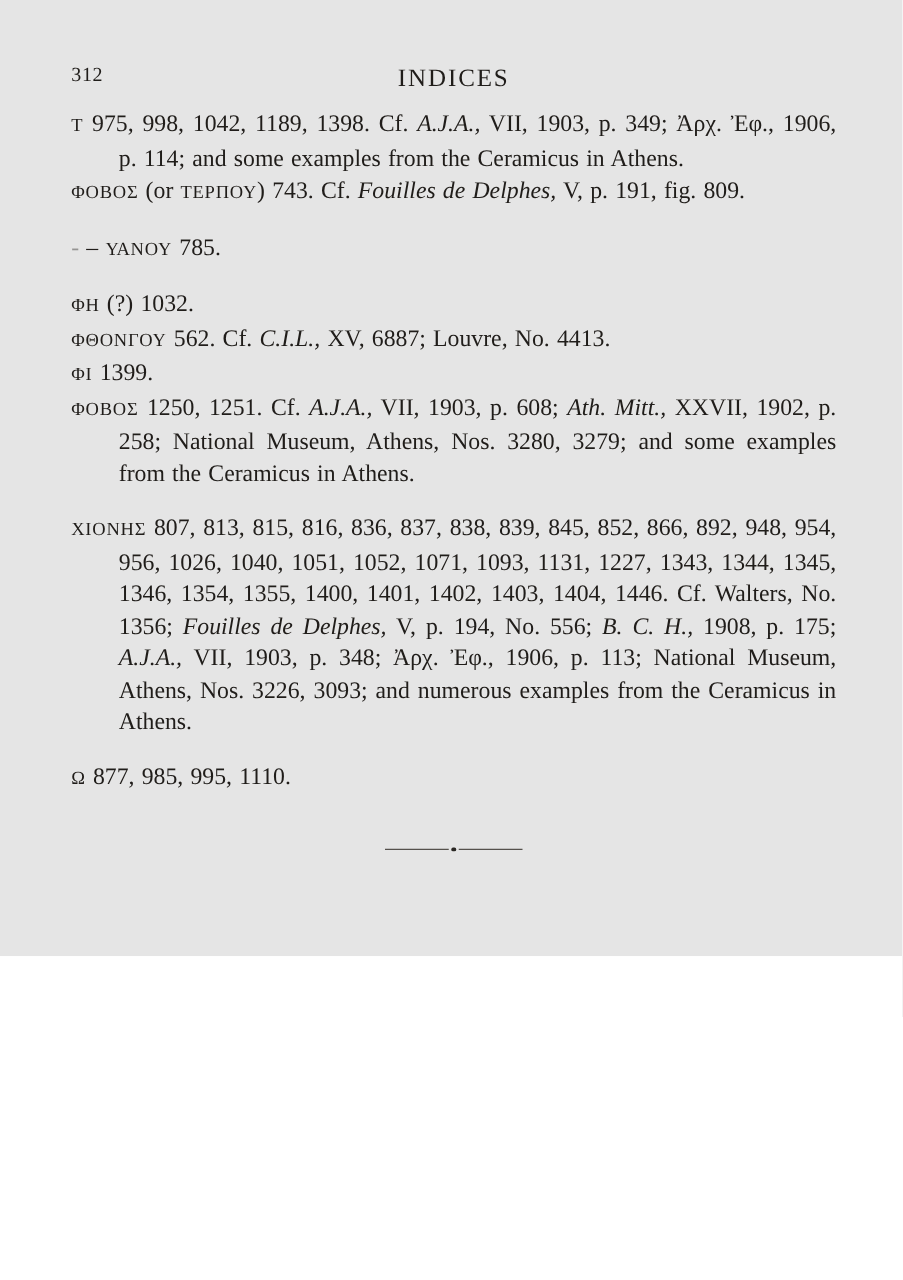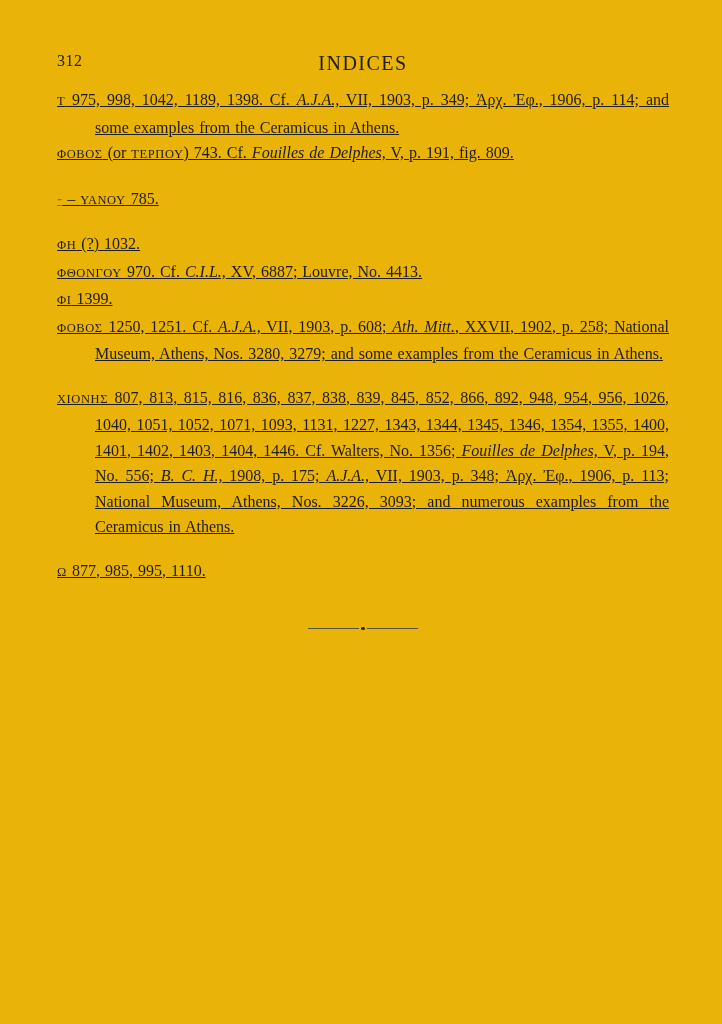--- a/index.html
+++ b/index.html
@@ -3,22 +3,22 @@
 <meta charset="utf-8">
 <style>
   html, body {
     margin: 0;
     padding: 0;
     background: #ffffff;
   }
   .page {
     position: relative;
     width: 722px;
-    height: 1024px;
-    background: #eab308;
+    height: 765px;
+    background: #e5e5e5;
     font-family: "Liberation Serif", "DejaVu Serif", serif;
     color: #201d1a;
     overflow: hidden;
   }
   .content {
     position: absolute;
     left: 57px;
     top: 52px;
     width: 612px;
   }
@@ -38,27 +38,26 @@
     position: absolute;
     left: 0;
     right: 0;
     top: 0;
     text-align: center;
     font-size: 20px;
     letter-spacing: 1.5px;
   }
   .entry {
     margin: 0;
-    font-size: 16px;
+    font-size: 19px;
     line-height: 25.5px;
     text-align: justify;
     padding-left: 38px;
     text-indent: -38px;
     word-spacing: 1px;
-    text-decoration: underline;
   }
   .entry.gap {
     margin-top: 18px;
   }
   .seg-head {
     font-size: 0.78em;
     letter-spacing: 0.6px;
   }
   .seg-italic {
     font-style: italic;
@@ -96,21 +95,21 @@
 
     <div class="page-head">
       <span class="page-number">312</span>
       <span class="running-title">INDICES</span>
     </div>
 
     <p class="entry"><span class="seg-head">Τ</span><span class="seg-plain"> 975, 998, 1042, 1189, 1398.  Cf. </span><span class="seg-italic">A.J.A.,</span><span class="seg-plain"> VII, 1903, p. 349; Ἀρχ. Ἐφ., 1906, p. 114; and some examples from the Ceramicus in Athens.</span></p>
     <p class="entry"><span class="seg-head">ΦΟΒΟΣ</span><span class="seg-plain"> (or </span><span class="seg-head">ΤΕΡΠΟΥ</span><span class="seg-plain">) 743.  Cf. </span><span class="seg-italic">Fouilles de Delphes,</span><span class="seg-plain"> V, p. 191, fig. 809.</span></p>
     <p class="entry gap"><span class="seg-faint">-</span><span class="seg-plain"> – </span><span class="seg-head">ΥΑΝΟΥ</span><span class="seg-plain"> 785.</span></p>
     <p class="entry gap"><span class="seg-head">ΦΗ</span><span class="seg-plain"> (?) 1032.</span></p>
-    <p class="entry"><span class="seg-head">ΦΘΟΝΓΟΥ</span><span class="seg-plain"> 970.  Cf. </span><span class="seg-italic">C.I.L.,</span><span class="seg-plain"> XV, 6887; Louvre, No. 4413.</span></p>
+    <p class="entry"><span class="seg-head">ΦΘΟΝΓΟΥ</span><span class="seg-plain"> 562.  Cf. </span><span class="seg-italic">C.I.L.,</span><span class="seg-plain"> XV, 6887; Louvre, No. 4413.</span></p>
     <p class="entry"><span class="seg-head">ΦΙ</span><span class="seg-plain"> 1399.</span></p>
     <p class="entry"><span class="seg-head">ΦΟΒΟΣ</span><span class="seg-plain"> 1250, 1251.  Cf. </span><span class="seg-italic">A.J.A.,</span><span class="seg-plain"> VII, 1903, p. 608; </span><span class="seg-italic">Ath. Mitt.,</span><span class="seg-plain"> XXVII, 1902, p. 258; National Museum, Athens, Nos. 3280, 3279; and some examples from the Ceramicus in Athens.</span></p>
     <p class="entry gap"><span class="seg-head">ΧΙΟΝΗΣ</span><span class="seg-plain"> 807, 813, 815, 816, 836, 837, 838, 839, 845, 852, 866, 892, 948, 954, 956, 1026, 1040, 1051, 1052, 1071, 1093, 1131, 1227, 1343, 1344, 1345, 1346, 1354, 1355, 1400, 1401, 1402, 1403, 1404, 1446.  Cf. Walters, No. 1356; </span><span class="seg-italic">Fouilles de Delphes,</span><span class="seg-plain"> V, p. 194, No. 556; </span><span class="seg-italic">B. C. H.,</span><span class="seg-plain"> 1908, p. 175; </span><span class="seg-italic">A.J.A.,</span><span class="seg-plain"> VII, 1903, p. 348; Ἀρχ. Ἐφ., 1906, p. 113; National Museum, Athens, Nos. 3226, 3093; and numerous examples from the Ceramicus in Athens.</span></p>
     <p class="entry gap"><span class="seg-head">Ω</span><span class="seg-plain"> 877, 985, 995, 1110.</span></p>
 
     <div class="divider-wrap">
       <span class="divider-rule"></span>
       <span class="divider-dot"></span>
       <span class="divider-rule"></span>
     </div>

